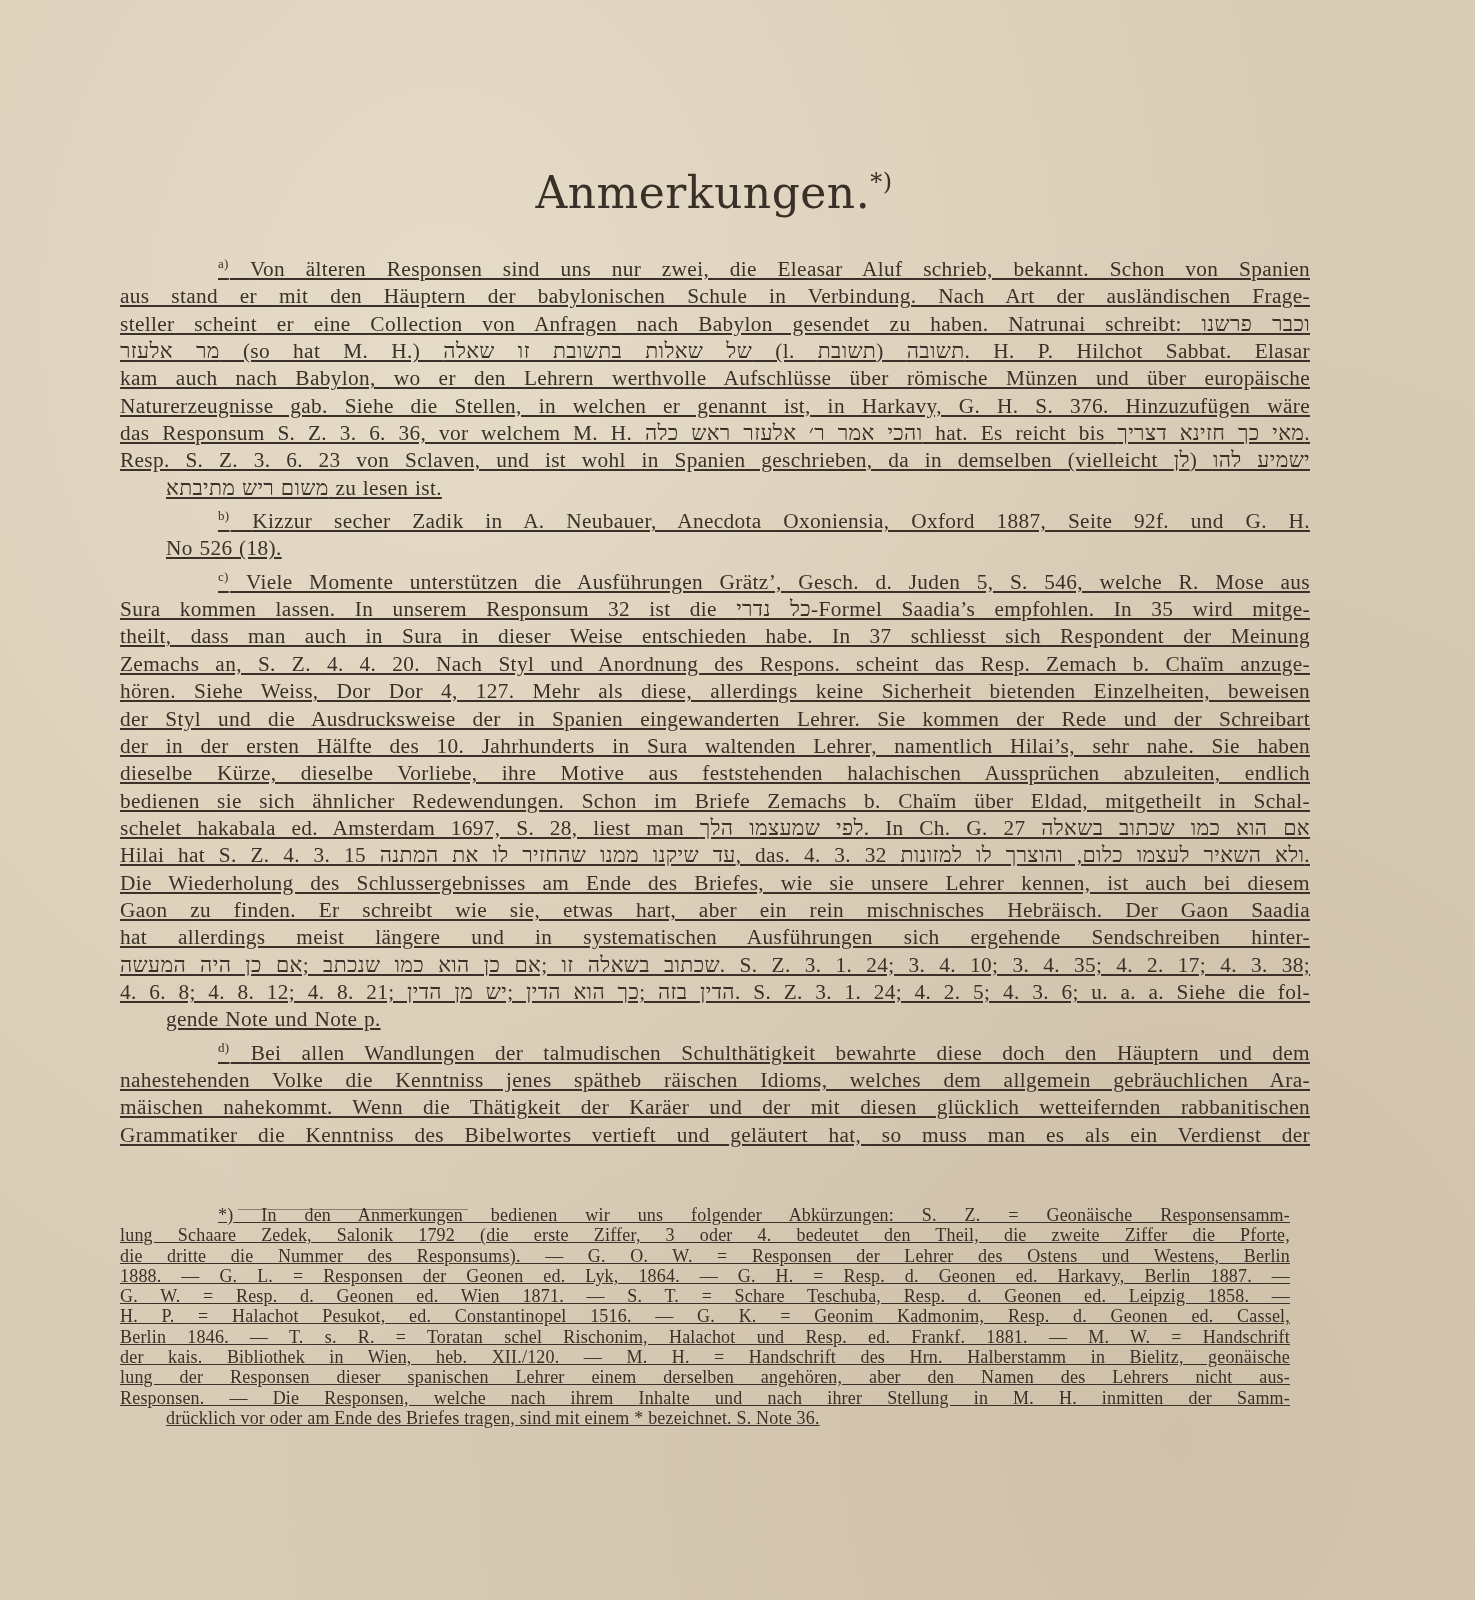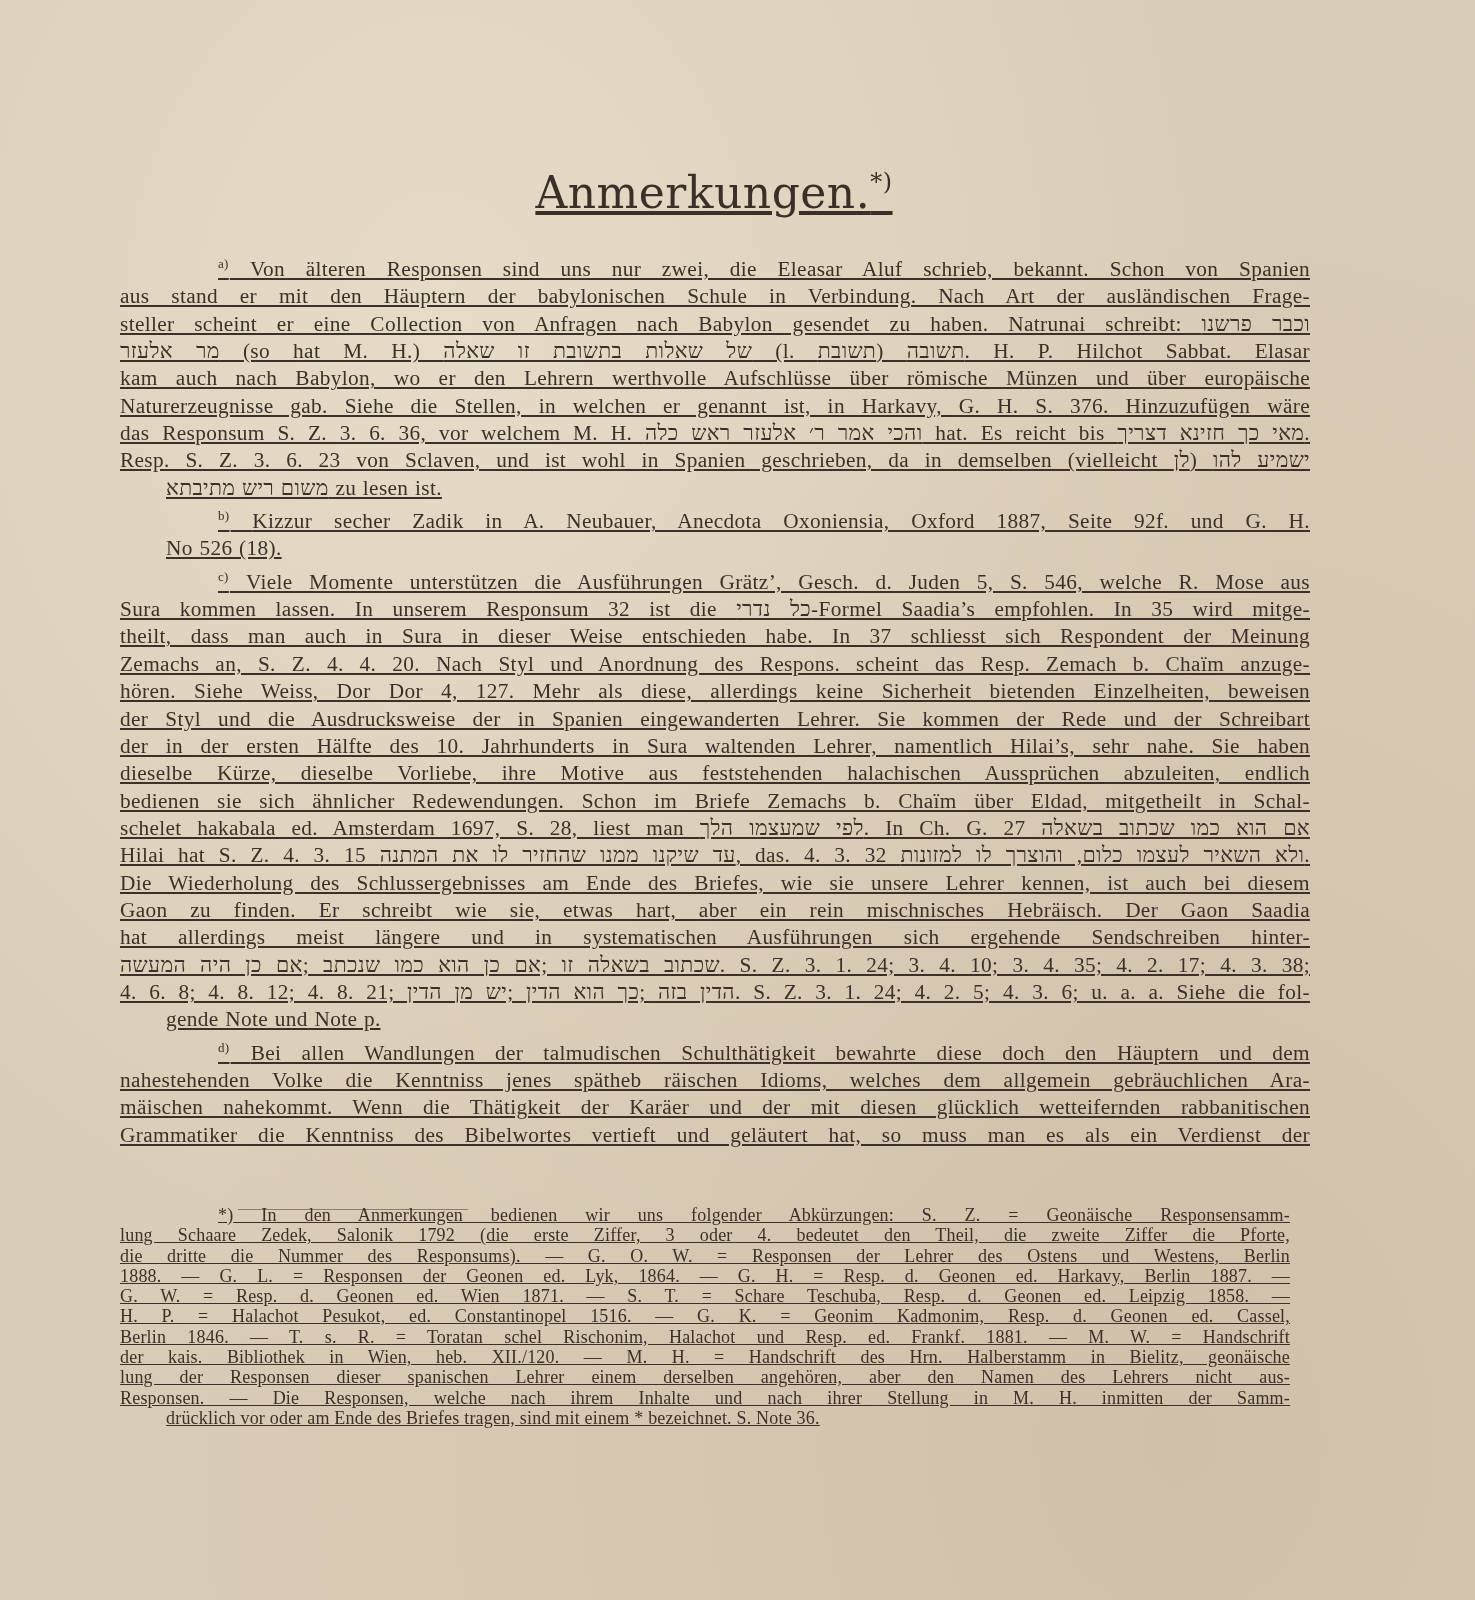--- a/index.html
+++ b/index.html
@@ -10,21 +10,21 @@
       radial-gradient(ellipse at 30% 20%, rgba(255,248,232,0.35), rgba(0,0,0,0) 60%),
       radial-gradient(ellipse at 80% 90%, rgba(120,90,60,0.10), rgba(0,0,0,0) 60%);
     font-family: "DejaVu Serif", "Liberation Serif", serif;
     color: #3b3128;
     position: relative;
   }
   .page { position: absolute; left: 118px; top: 0; width: 1192px; }
   .title {
     position: absolute; top: 138px; left: 0; width: 1192px; text-align: center;
     font-family: "DejaVu Serif", serif; font-size: 44px; letter-spacing: 0.5px;
-    color: #3a3028; font-weight: normal; text-decoration: underline;
+    color: #3a3028; font-weight: normal;
   }
   .title sup { font-size: 24px; vertical-align: 18px; }
   .body {
     position: absolute; top: 250px; left: 2px; width: 1190px;
     font-family: "Liberation Serif", serif; font-size: 21.3px; line-height: 27.35px;
     text-align: justify; letter-spacing: 0.35px; word-spacing: 1px;
   }
   .line { display: block; white-space: nowrap; text-align-last: justify; text-align: justify; text-decoration: underline; }
   .line.last { text-align-last: left; margin-left: 46px; }
   .indent { padding-left: 98px; }

